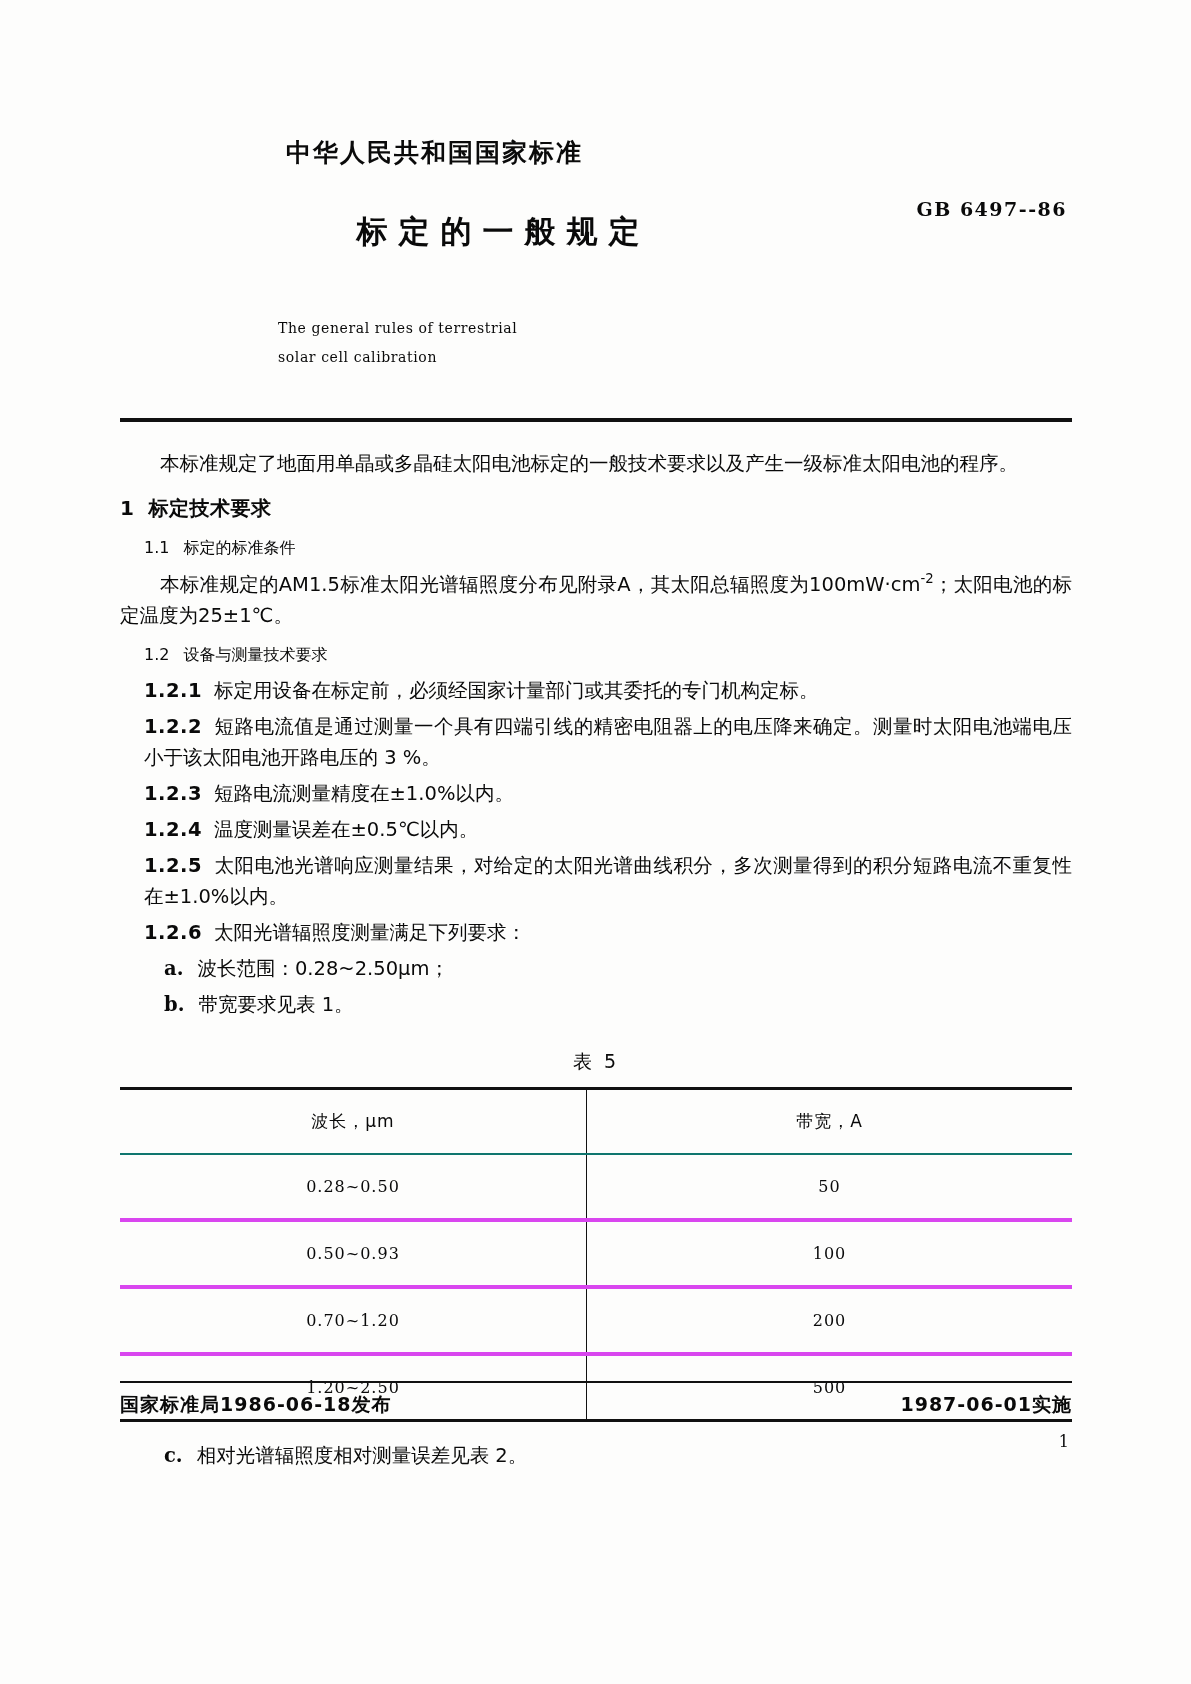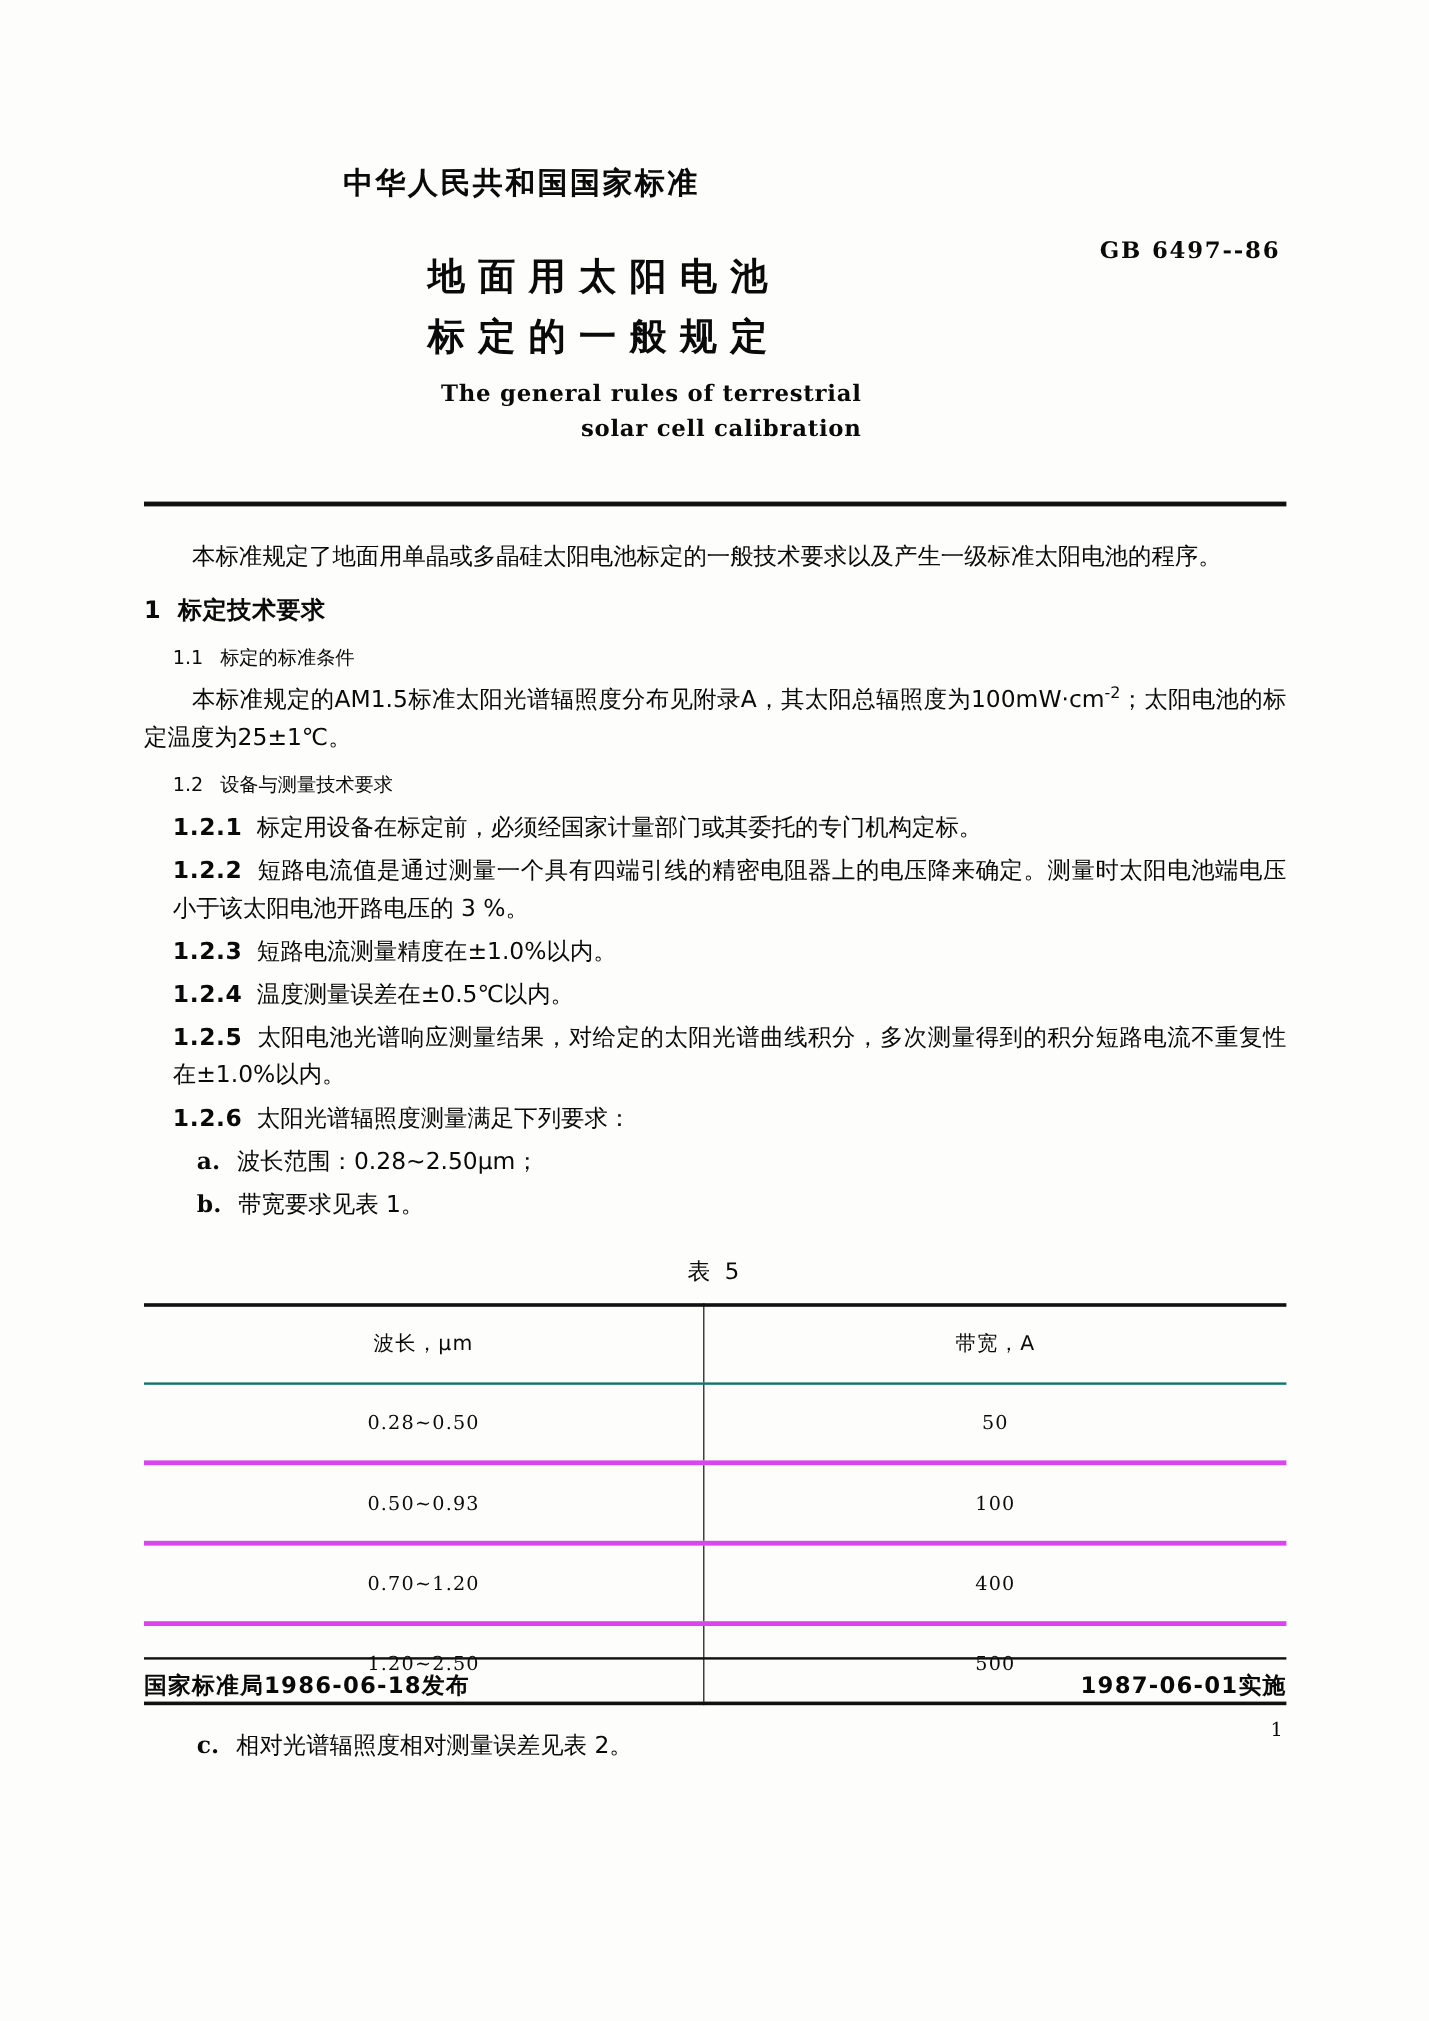--- a/index.html
+++ b/index.html
@@ -54,24 +54,24 @@
     letter-spacing: 11px;
     line-height: 50px;
     white-space: nowrap;
     text-indent: 11px;
   }
   .title-en {
     position: absolute;
     left: 160px;
     top: 196px;
     width: 440px;
-    text-align: right;
-    font-family: "DejaVu Serif", "Liberation Serif", serif;
-    font-weight: 700;
-    font-size: 19px;
+    text-align: left;
+    font-family: "DejaVu Serif", "Liberation Serif", serif;
+    font-weight: 400;
+    font-size: 14px;
     line-height: 29px;
     letter-spacing: 0.6px;
   }
   .codes {
     position: absolute;
     right: 0px;
     top: 52px;
     width: 260px;
     text-align: right;
     font-family: "DejaVu Serif", "Liberation Serif", serif;
@@ -214,21 +214,20 @@
 </head>
 <body>
 
 <div class="page">
 
   <div class="hdr">
 
     <div class="natl-std">中华人民共和国国家标准</div>
 
     <div class="title-cn">
-      <div class="l">地面用太阳电池</div>
       <div class="l">标定的一般规定</div>
     </div>
 
     <div class="title-en">
       <div>The general rules of terrestrial</div>
       <div>solar cell calibration</div>
     </div>
 
     <div class="codes">
       <div class="gb">GB 6497--86</div>
@@ -301,21 +300,21 @@
         <tr>
           <td class="c1">0.28~0.50</td>
           <td class="c2">50</td>
         </tr>
         <tr>
           <td class="c1">0.50~0.93</td>
           <td class="c2">100</td>
         </tr>
         <tr>
           <td class="c1">0.70~1.20</td>
-          <td class="c2">400</td>
+          <td class="c2">200</td>
         </tr>
         <tr>
           <td class="c1">1.20~2.50</td>
           <td class="c2">500</td>
         </tr>
       </tbody>
     </table>
 
     <p class="item after-tbl">
       <span class="mk">c.</span><span>相对光谱辐照度相对测量误差见表 2。</span>

